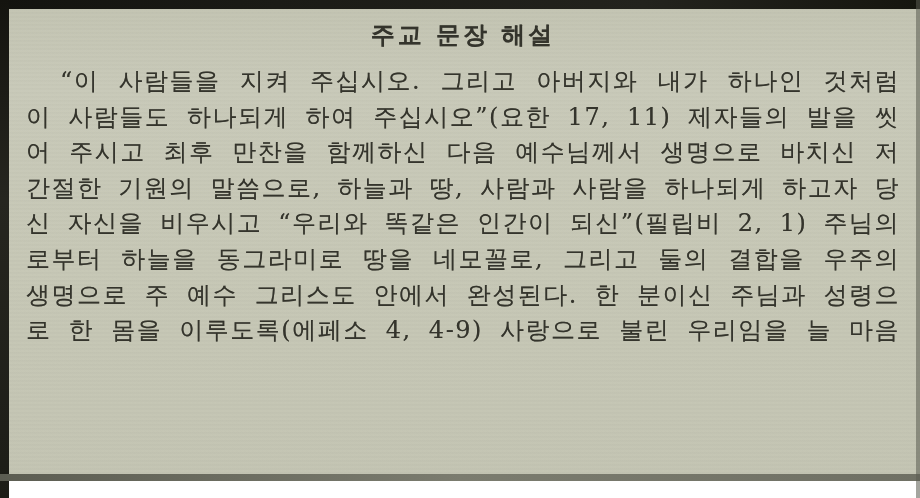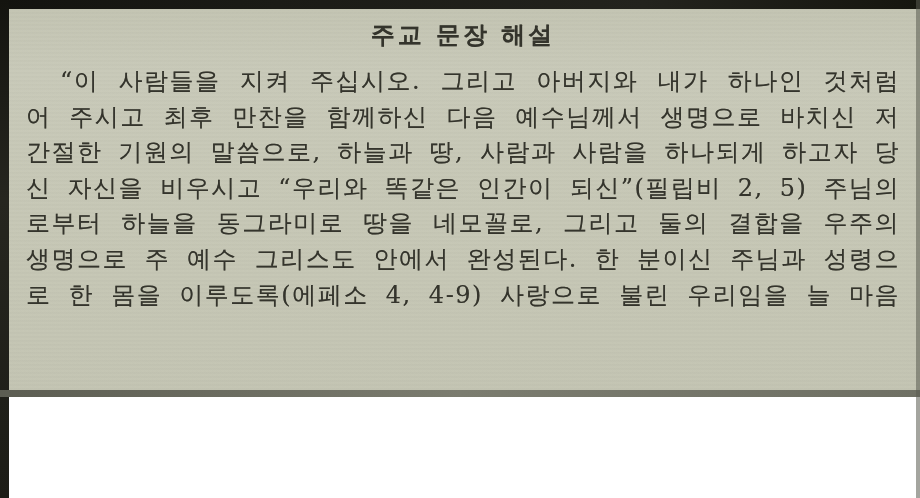--- a/index.html
+++ b/index.html
@@ -3,21 +3,21 @@
 <meta charset="utf-8">
 <style>
   html, body { margin: 0; padding: 0; }
   body {
     width: 920px; height: 498px;
     font-family: "DejaVu Serif", "Liberation Serif", serif;
     overflow: hidden;
   }
   .scan-page {
     position: relative;
-    width: 920px; height: 397px;
+    width: 920px; height: 481px;
     background:
       repeating-linear-gradient(0deg, rgba(0,0,0,0.025) 0px, rgba(255,255,255,0.02) 2px, rgba(0,0,0,0.02) 4px),
       linear-gradient(180deg, #c3c4b2 0%, #c9cab9 18%, #c7c8b6 55%, #c4c5b3 100%);
     box-sizing: border-box;
   }
   
   .edge { position: absolute; }
   .edge-top    { left: 0; top: 0; width: 920px; height: 9px;
                  background: linear-gradient(90deg, #13130f 0%, #1b1b16 30%, #23231d 70%, #16160f 100%); }
   .edge-left   { left: 0; top: 0; width: 9px; height: 498px;
@@ -58,20 +58,21 @@
 
 <div class="scan-page">
   <div class="edge edge-top"></div>
   <div class="edge edge-left"></div>
   <div class="edge edge-bottom"></div>
   <div class="edge edge-right"></div>
 
   <div class="content">
     <h1 class="doc-title">주교 문장 해설</h1>
     <div class="line first">“이 사람들을 지켜 주십시오. 그리고 아버지와 내가 하나인 것처럼</div>
+    <div class="line">이 사람들도 하나되게 하여 주십시오”(요한 17, 11) 제자들의 발을 씻</div>
     <div class="line">어 주시고 최후 만찬을 함께하신 다음 예수님께서 생명으로 바치신 저</div>
     <div class="line">간절한 기원의 말씀으로, 하늘과 땅, 사람과 사람을 하나되게 하고자 당</div>
-    <div class="line">신 자신을 비우시고 “우리와 똑같은 인간이 되신”(필립비 2, 5) 주님의</div>
+    <div class="line">신 자신을 비우시고 “우리와 똑같은 인간이 되신”(필립비 2, 1) 주님의</div>
     <div class="line">로부터 하늘을 동그라미로 땅을 네모꼴로, 그리고 둘의 결합을 우주의</div>
     <div class="line">생명으로 주 예수 그리스도 안에서 완성된다. 한 분이신 주님과 성령으</div>
     <div class="line">로 한 몸을 이루도록(에페소 4, 4-9) 사랑으로 불린 우리임을 늘 마음</div>
   </div>
 </div>
 
 </body></html>

